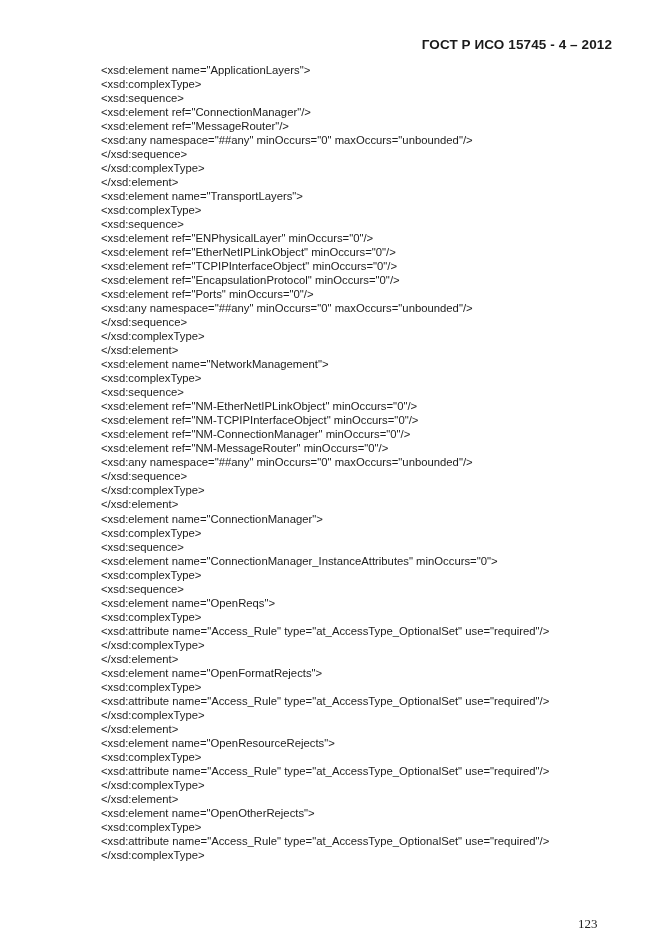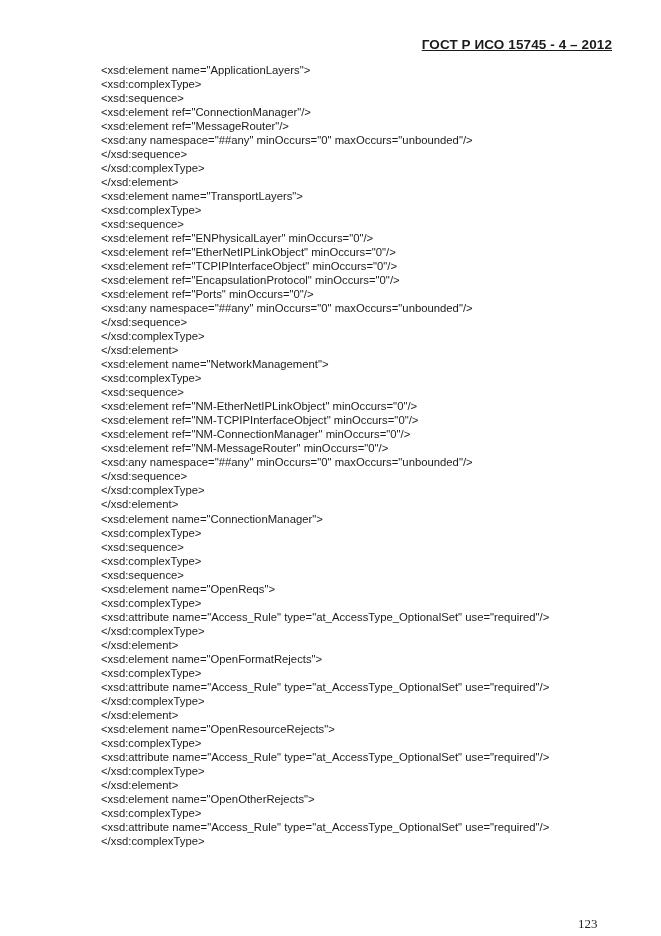--- a/index.html
+++ b/index.html
@@ -1,20 +1,20 @@
 <!DOCTYPE html>
 <html><head>
 <meta charset="utf-8">
 <style>
   html, body { margin: 0; padding: 0; background: #ffffff; }
   body { width: 661px; height: 936px; position: relative; overflow: hidden; color: #111; }
   .header {
     position: absolute; top: 37px; right: 49px;
     font-family: "Liberation Sans", sans-serif; font-weight: bold; font-size: 13.5px;
-    color: #1a1a1a; letter-spacing: 0.1px; text-decoration: underline;
+    color: #1a1a1a; letter-spacing: 0.1px;
   }
   .code {
     position: absolute; top: 63px; left: 101px; margin: 0; padding: 0; list-style: none;
     font-family: "Liberation Sans", sans-serif; font-size: 11.3px; color: #1c1c1c;
   }
   .code li { height: 14.02px; line-height: 14.02px; white-space: pre; }
   .page-number {
     position: absolute; top: 916px; left: 578px;
     font-family: "Liberation Serif", serif; font-size: 13px; color: #222;
   }
@@ -53,20 +53,21 @@
     <li>&lt;xsd:element ref="NM-TCPIPInterfaceObject" minOccurs="0"/&gt;</li>
     <li>&lt;xsd:element ref="NM-ConnectionManager" minOccurs="0"/&gt;</li>
     <li>&lt;xsd:element ref="NM-MessageRouter" minOccurs="0"/&gt;</li>
     <li>&lt;xsd:any namespace="##any" minOccurs="0" maxOccurs="unbounded"/&gt;</li>
     <li>&lt;/xsd:sequence&gt;</li>
     <li>&lt;/xsd:complexType&gt;</li>
     <li>&lt;/xsd:element&gt;</li>
     <li>&lt;xsd:element name="ConnectionManager"&gt;</li>
     <li>&lt;xsd:complexType&gt;</li>
     <li>&lt;xsd:sequence&gt;</li>
+    <li>&lt;xsd:element name="ConnectionManager_InstanceAttributes" minOccurs="0"&gt;</li>
     <li>&lt;xsd:complexType&gt;</li>
     <li>&lt;xsd:sequence&gt;</li>
     <li>&lt;xsd:element name="OpenReqs"&gt;</li>
     <li>&lt;xsd:complexType&gt;</li>
     <li>&lt;xsd:attribute name="Access_Rule" type="at_AccessType_OptionalSet" use="required"/&gt;</li>
     <li>&lt;/xsd:complexType&gt;</li>
     <li>&lt;/xsd:element&gt;</li>
     <li>&lt;xsd:element name="OpenFormatRejects"&gt;</li>
     <li>&lt;xsd:complexType&gt;</li>
     <li>&lt;xsd:attribute name="Access_Rule" type="at_AccessType_OptionalSet" use="required"/&gt;</li>

